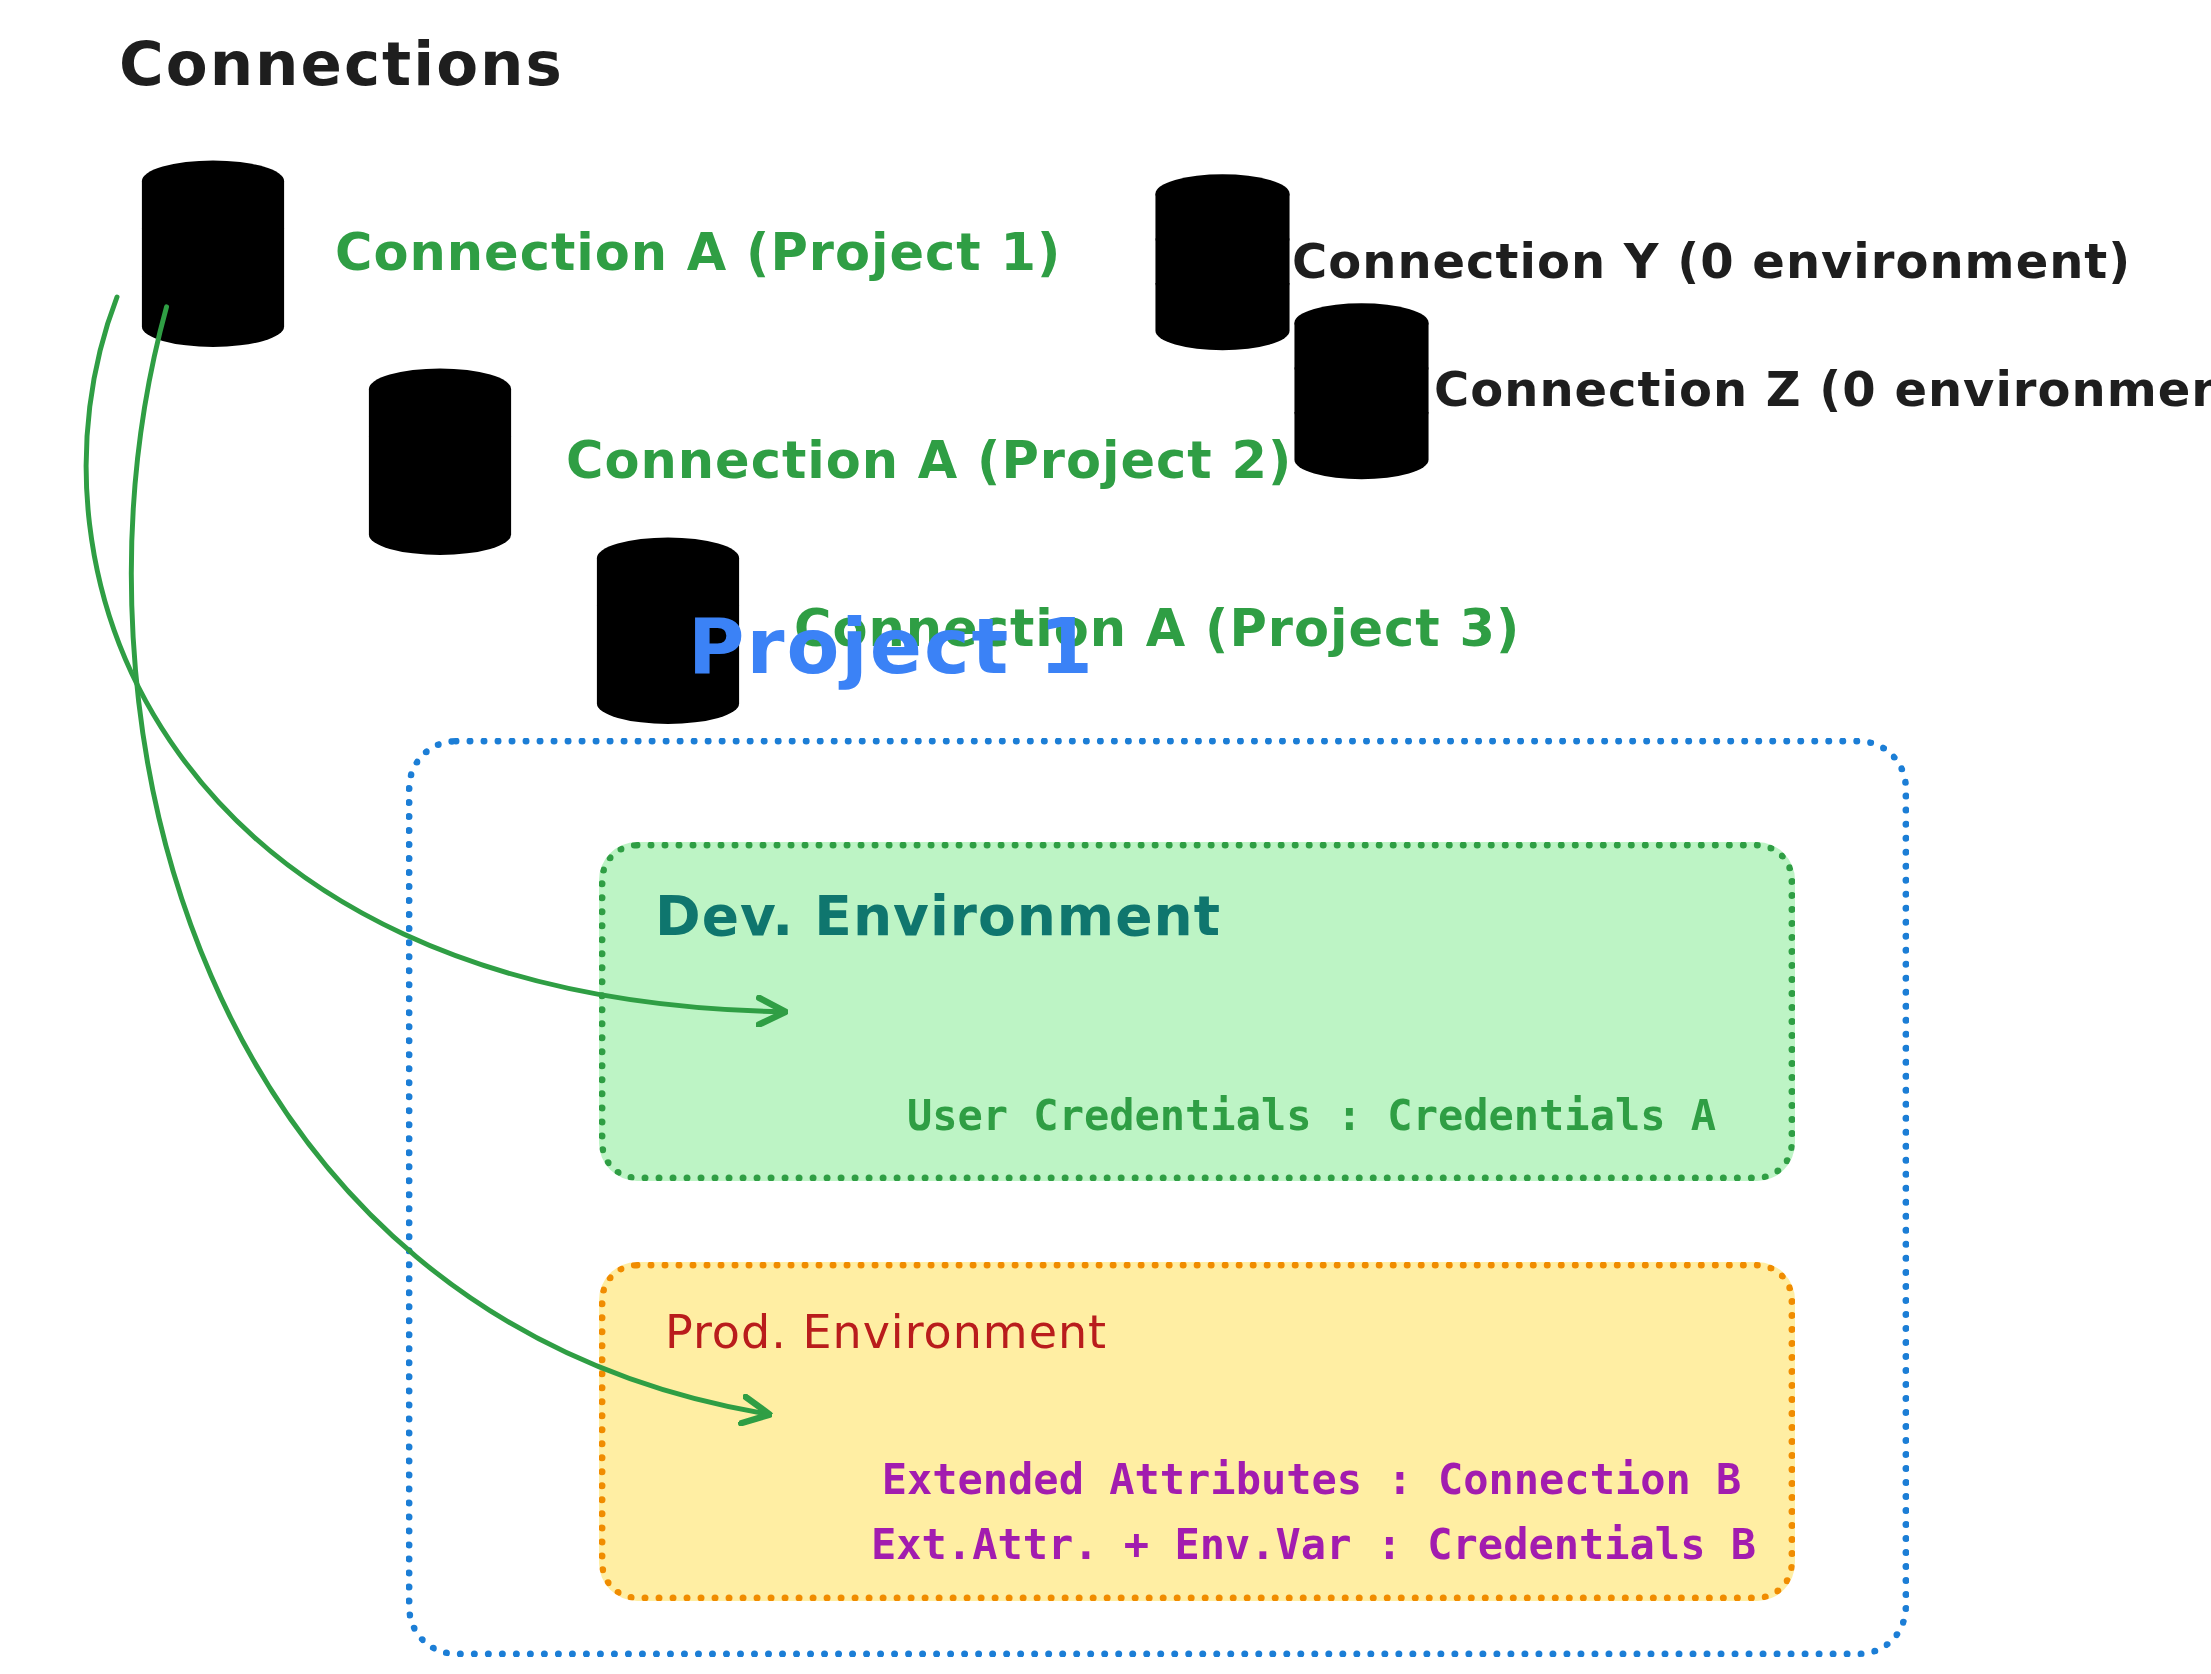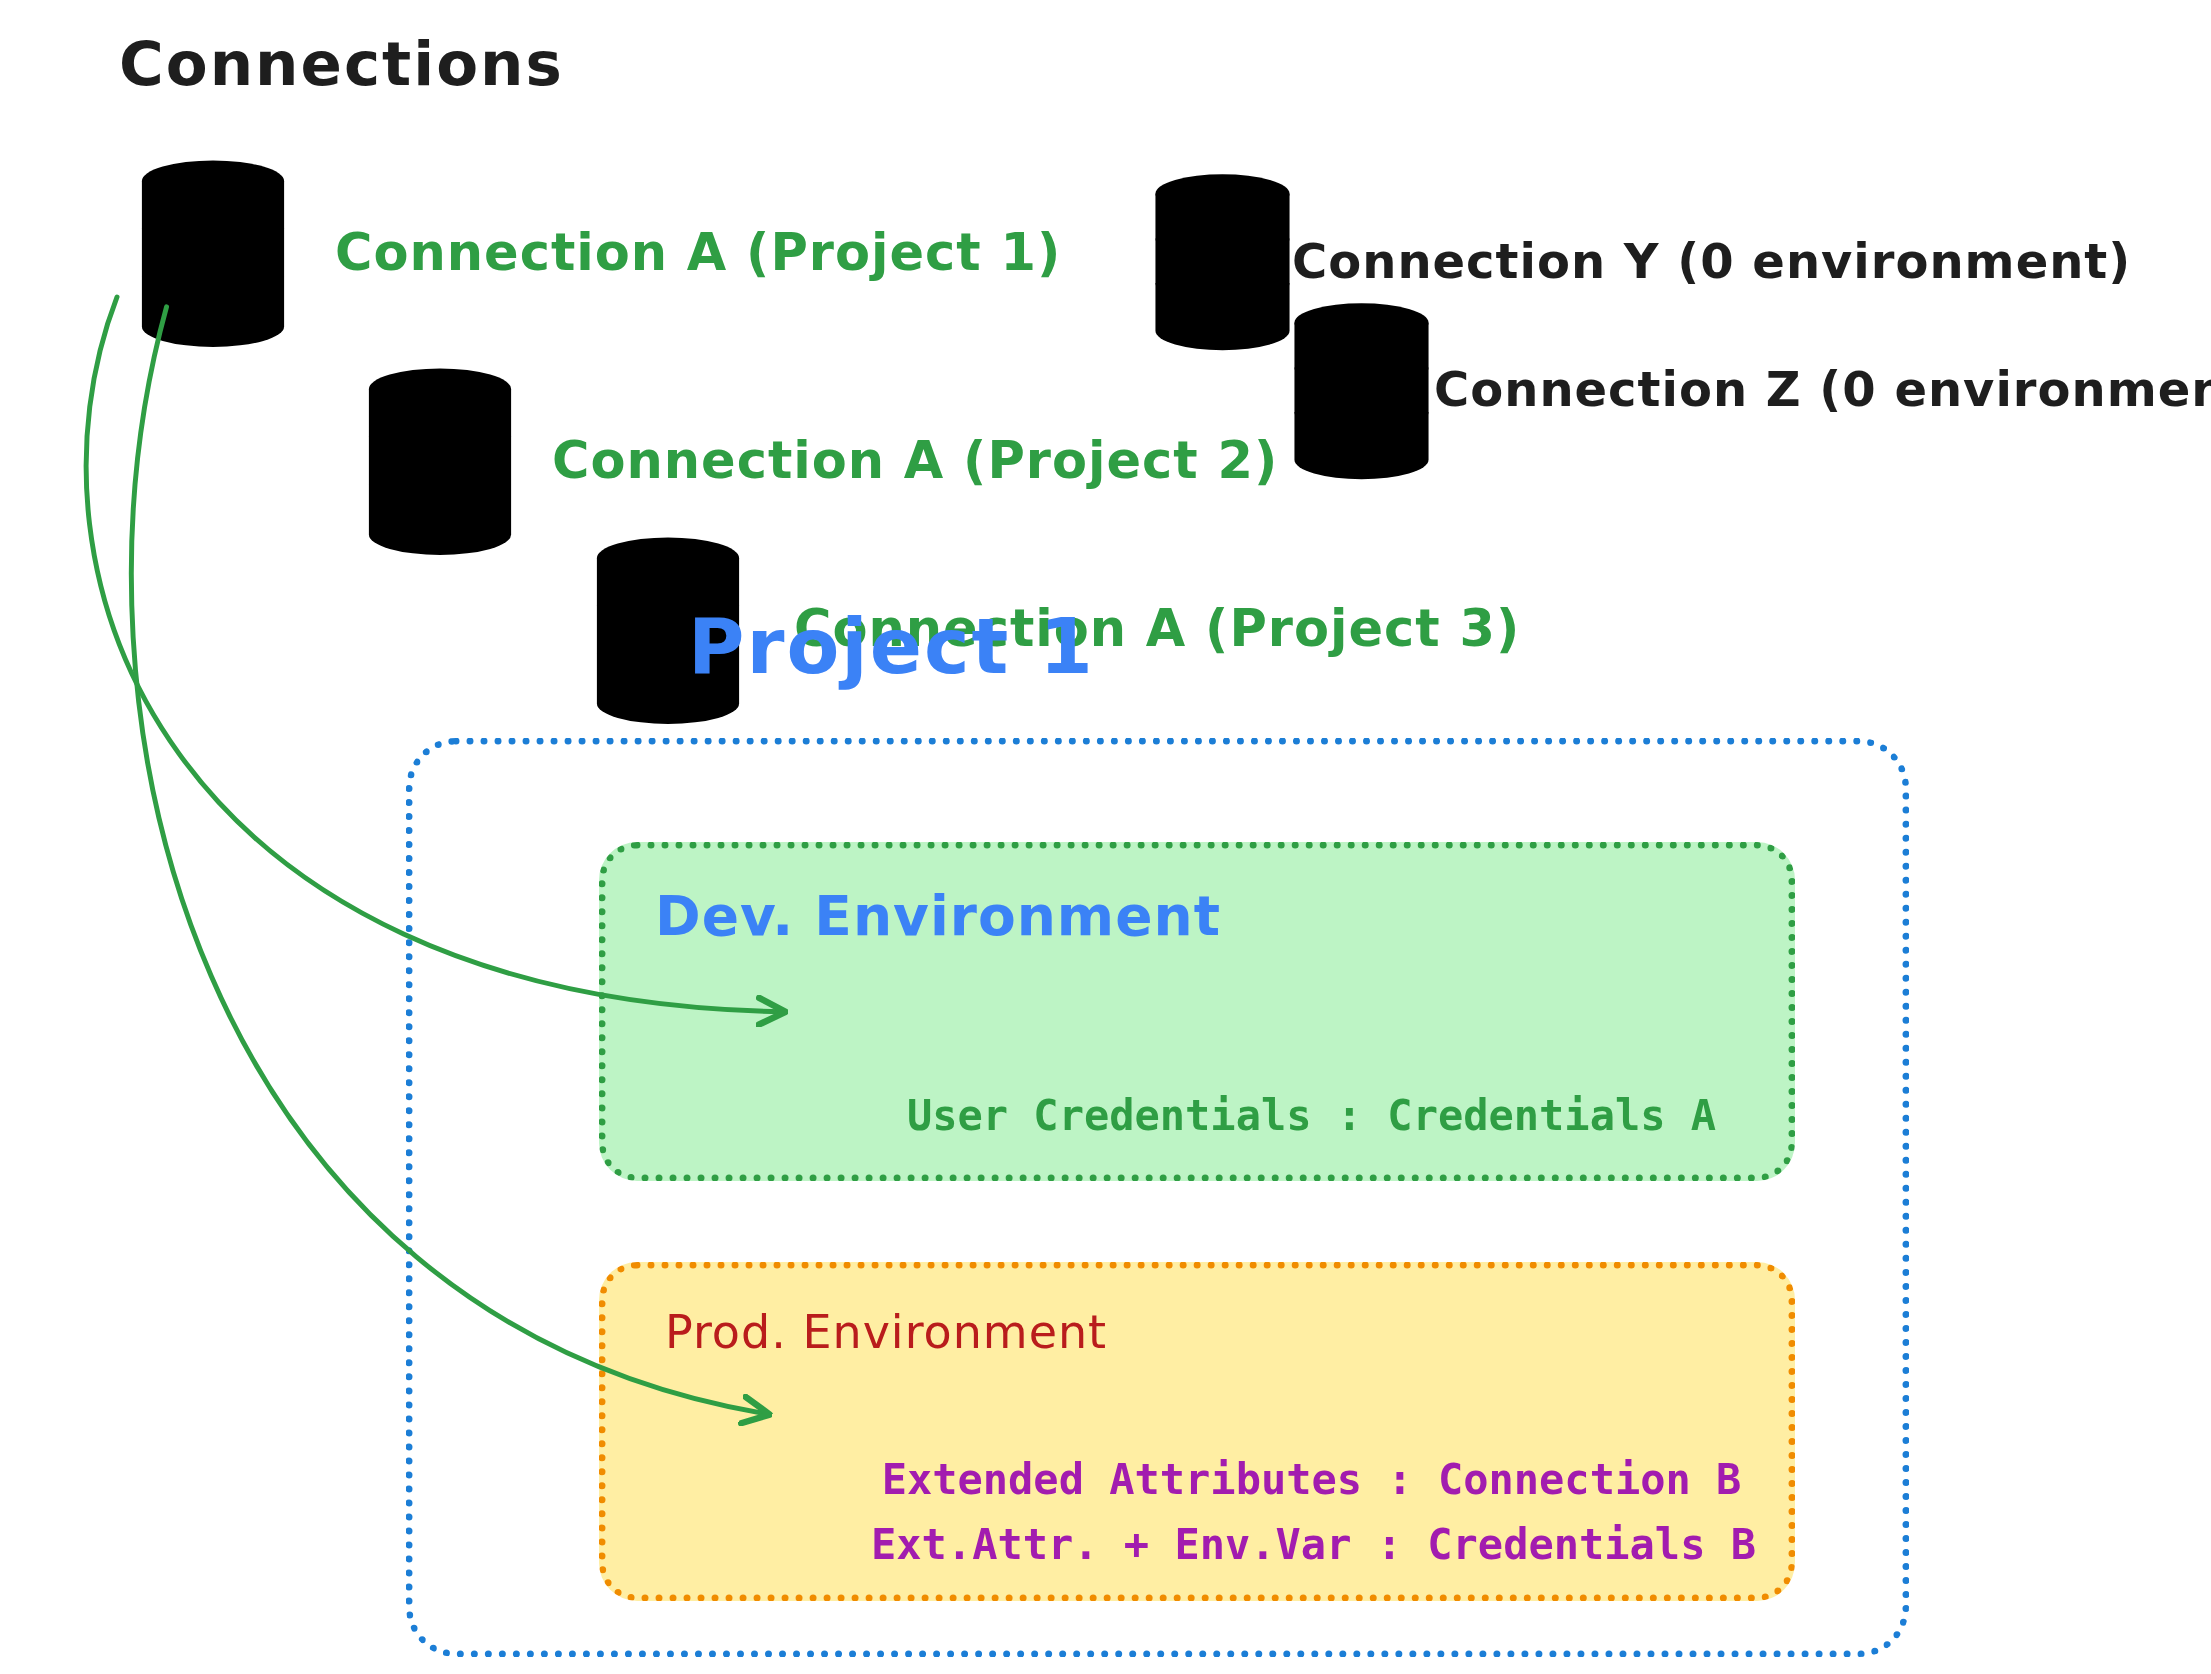--- a/index.html
+++ b/index.html
@@ -48,21 +48,21 @@
     background:rgba(178,242,187,0.85);
     border:7px dotted #2f9e44;
   }
   .prod-box {
     background:rgba(255,236,153,0.9);
     border:7px dotted #f08c00;
   }
   .env-title-dev {
     font-size:55px;
     font-weight:700;
-    color:#3b82f6;
+    color:#0f766e;
     letter-spacing:1px;
   }
   .env-title-prod {
     font-size:46px;
     font-weight:400;
     color:#b91c1c;
     letter-spacing:1px;
   }
   .mono-green {
     font-family:"DejaVu Sans Mono", monospace;
@@ -106,21 +106,21 @@
   <div class="abs diagram-title" style="left:119px; top:28px;">Connections</div>
 
   <svg class="cyl green abs" style="left:134px; top:153px;" width="158" height="203" viewBox="0 0 100 125">
       <use href="#db-cyl"></use>
     </svg>
   <div class="abs label-green" style="left:335px; top:223px;">Connection A (Project 1)</div>
 
   <svg class="cyl green abs" style="left:361px; top:361px;" width="158" height="203" viewBox="0 0 100 125">
       <use href="#db-cyl"></use>
     </svg>
-  <div class="abs label-green" style="left:552px; top:431px;">Connection A (Project 2)</div>
+  <div class="abs label-green" style="left:566px; top:431px;">Connection A (Project 2)</div>
 
   <svg class="cyl green abs" style="left:589px; top:530px;" width="158" height="203" viewBox="0 0 100 125">
       <use href="#db-cyl"></use>
     </svg>
   <div class="abs label-green" style="left:794px; top:599px;">Connection A (Project 3)</div>
 
   <svg class="cyl gray abs" style="left:1148px; top:168px;" width="149" height="190" viewBox="0 0 100 125">
       <use href="#db-cyl"></use>
     </svg>
   <div class="abs label-dark" style="left:1292px; top:233px;">Connection Y (0 environment)</div>

